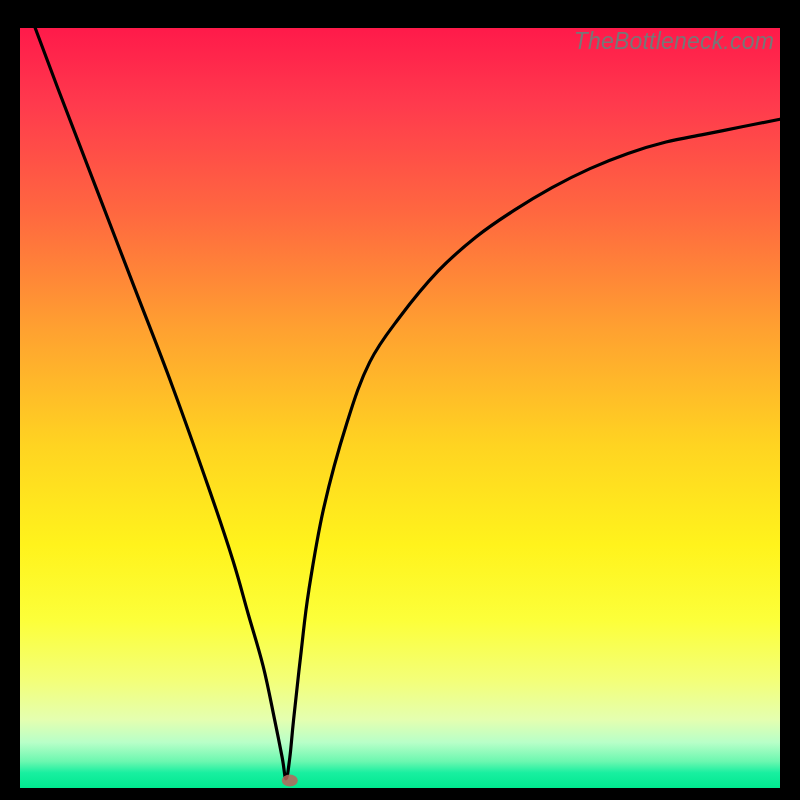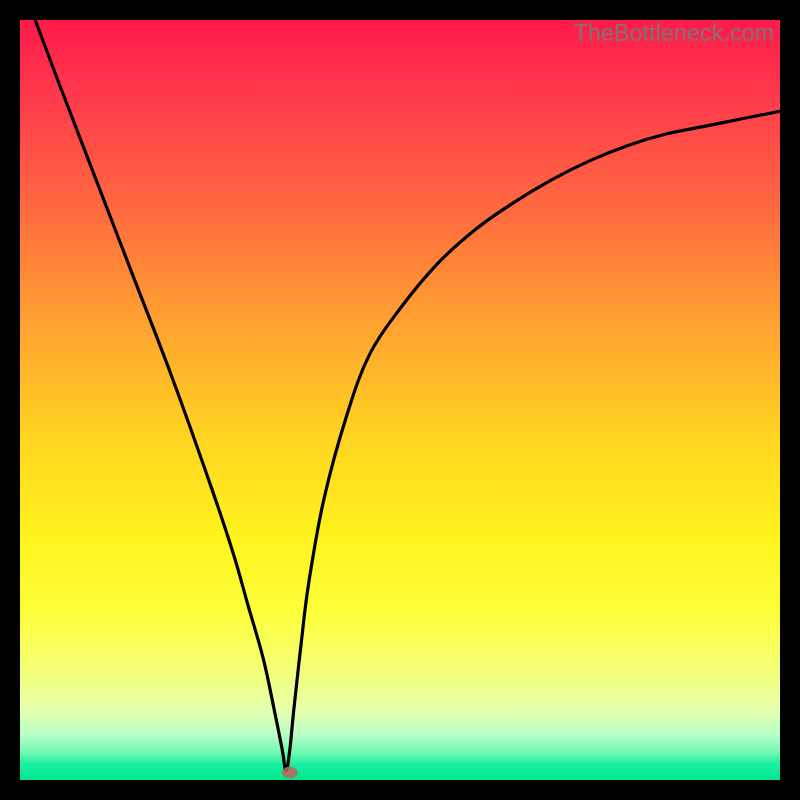--- a/index.html
+++ b/index.html
@@ -12,39 +12,40 @@
     font-family: Arial, Helvetica, sans-serif;
   }
   .outer {
     position: absolute;
     inset: 0;
     background: #000;
   }
   .plot-area {
     position: absolute;
     left: 20px;
-    top: 20px;
+    top: 28px;
     width: 760px;
     height: 760px;
     
     background: linear-gradient(to bottom,
       #ff1a4a 0%,
       #ff3a4d 10%,
       #ff6a3f 25%,
       #ffa230 40%,
       #ffd421 55%,
       #fff31c 68%,
       #fcff3a 78%,
       #f3ff7a 86%,
       #e4ffb0 91%,
       #b8ffc8 94%,
       #6cf7b0 96.5%,
       #18efa0 98%,
       #00e98f 100%
     );
+    font-style: italic;
   }
   .watermark {
     position: absolute;
     top: 0px;
     right: 6px;
     color: #777;
     font-size: 23px;
     letter-spacing: 0.2px;
     font-weight: 500;
     user-select: none;

